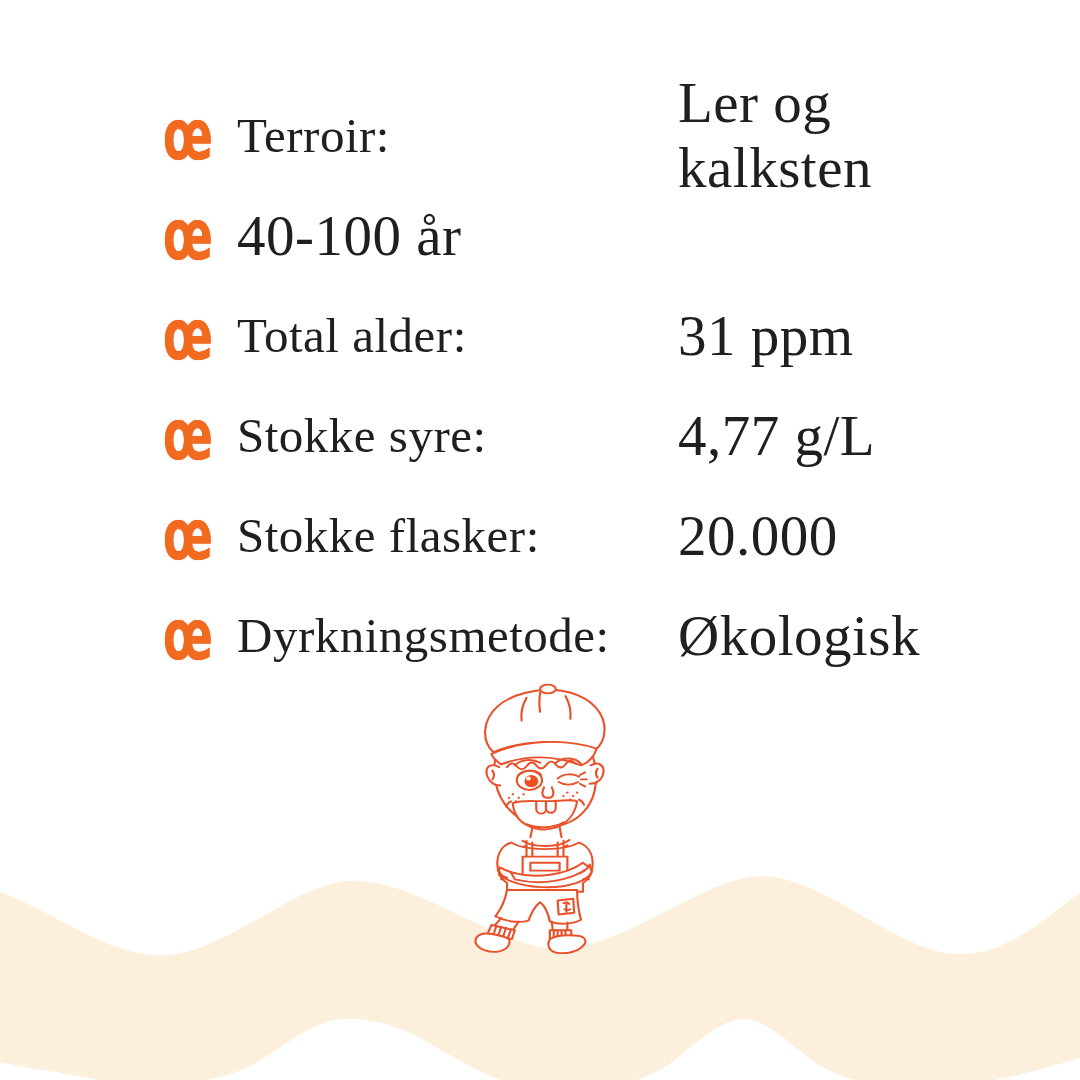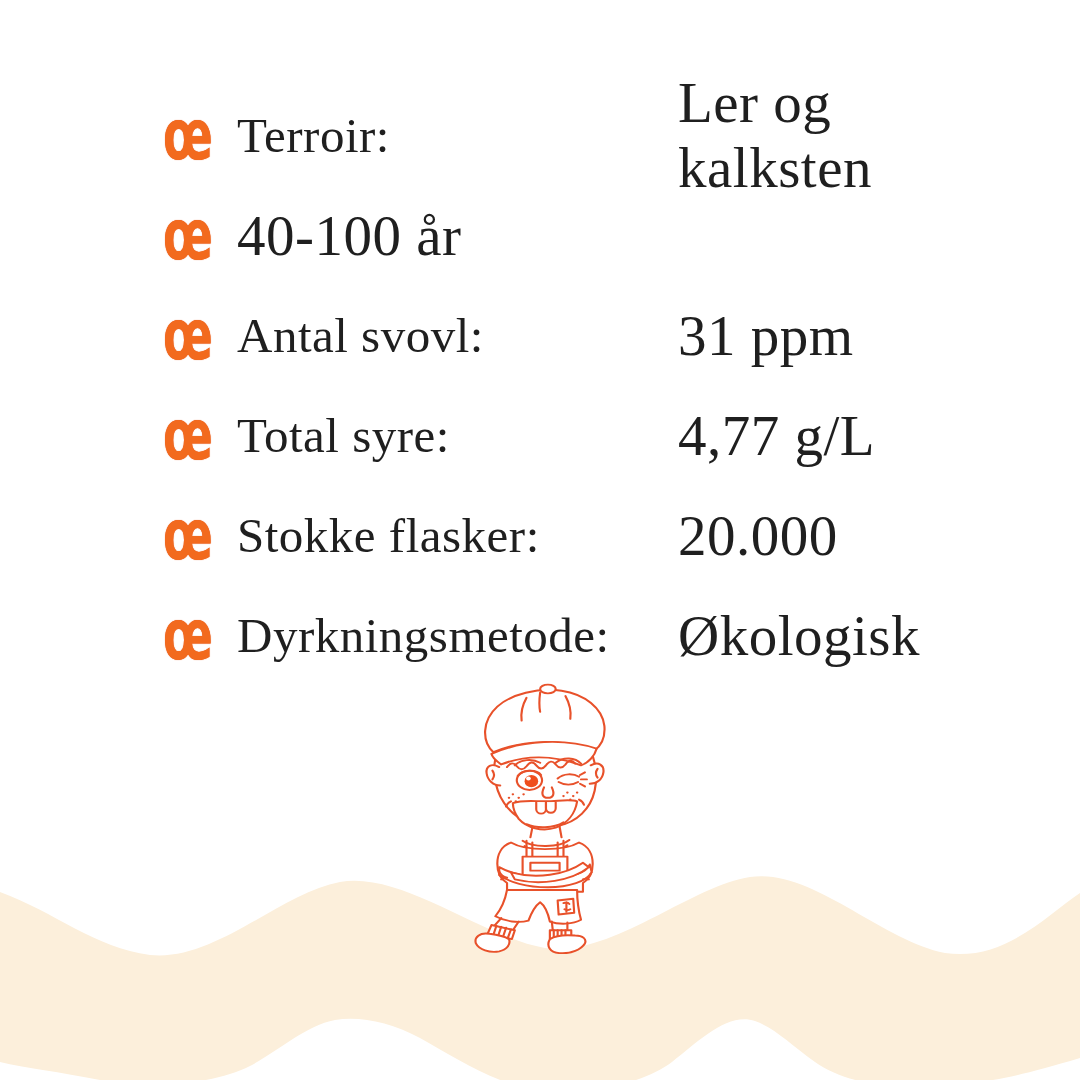--- a/index.html
+++ b/index.html
@@ -58,27 +58,27 @@
       <span class="value">Ler og kalksten</span>
     </div>
 
     <div class="row">
       <span class="bullet">œ</span>
       <span class="value">40-100 år</span>
     </div>
 
     <div class="row">
       <span class="bullet">œ</span>
-      <span class="label">Antal svovl:</span>
+      <span class="label">Total alder:</span>
       <span class="value">31 ppm</span>
     </div>
 
     <div class="row">
       <span class="bullet">œ</span>
-      <span class="label">Total syre:</span>
+      <span class="label">Stokke syre:</span>
       <span class="value">4,77 g/L</span>
     </div>
 
     <div class="row">
       <span class="bullet">œ</span>
       <span class="label">Stokke flasker:</span>
       <span class="value">20.000</span>
     </div>
 
     <div class="row">

